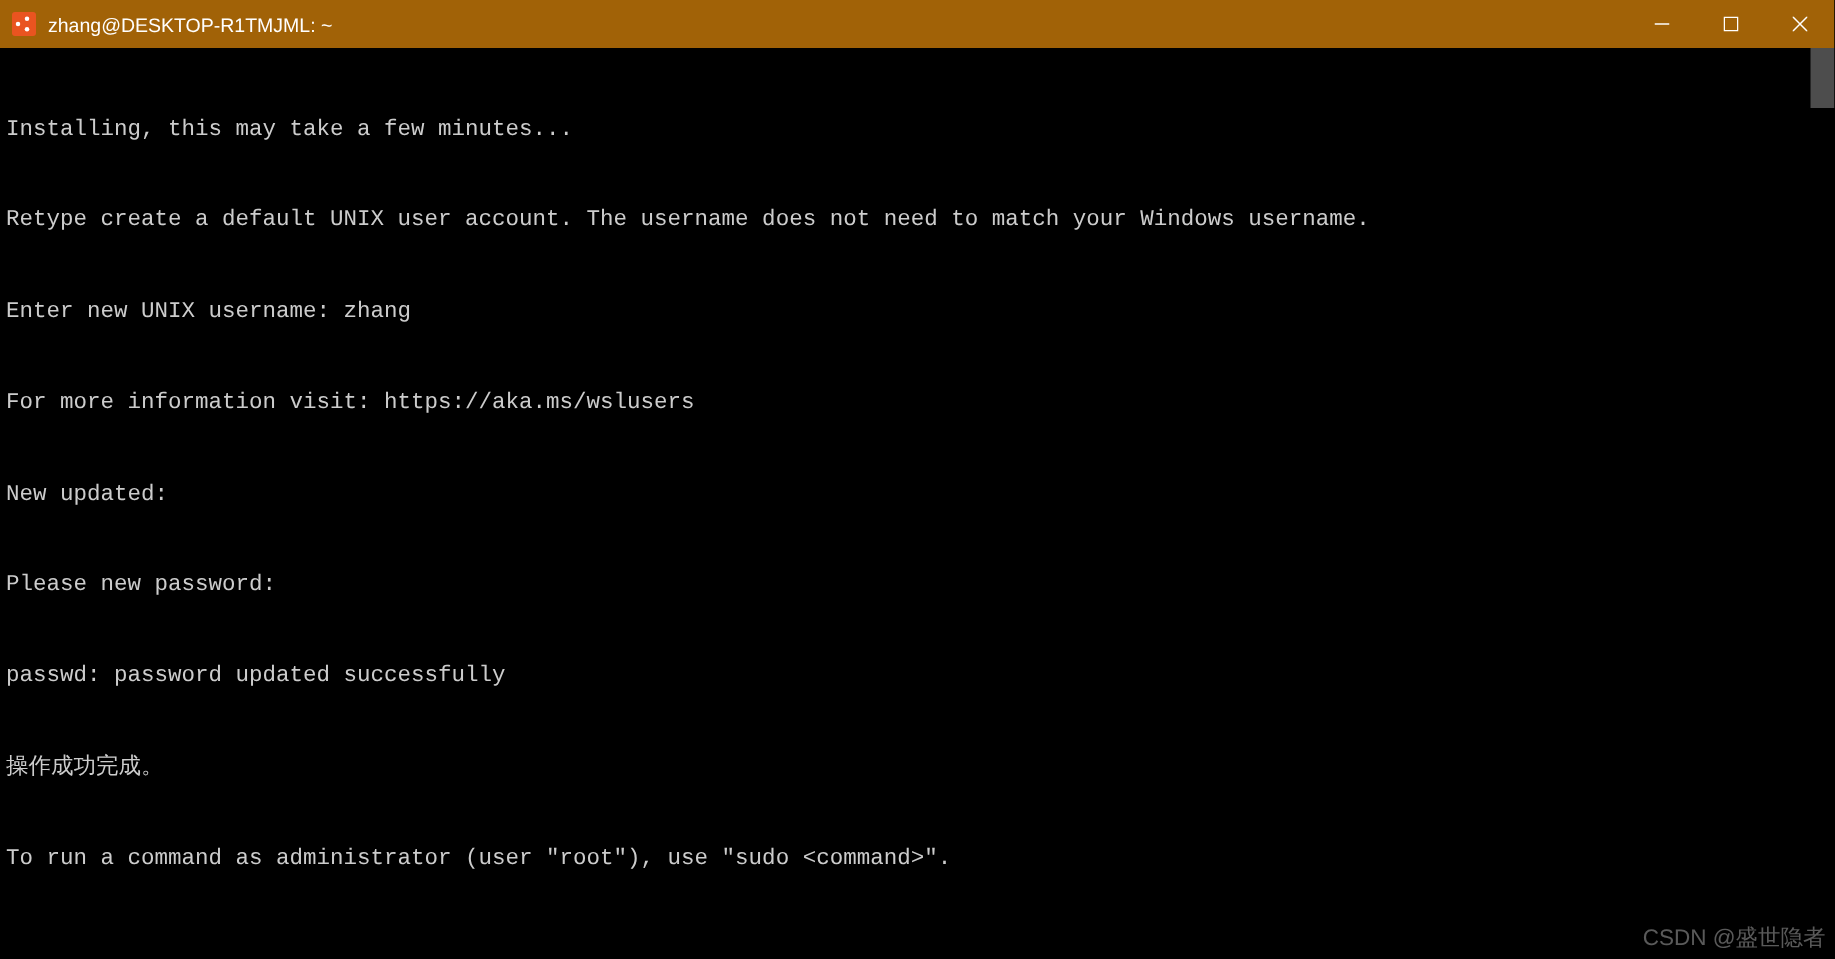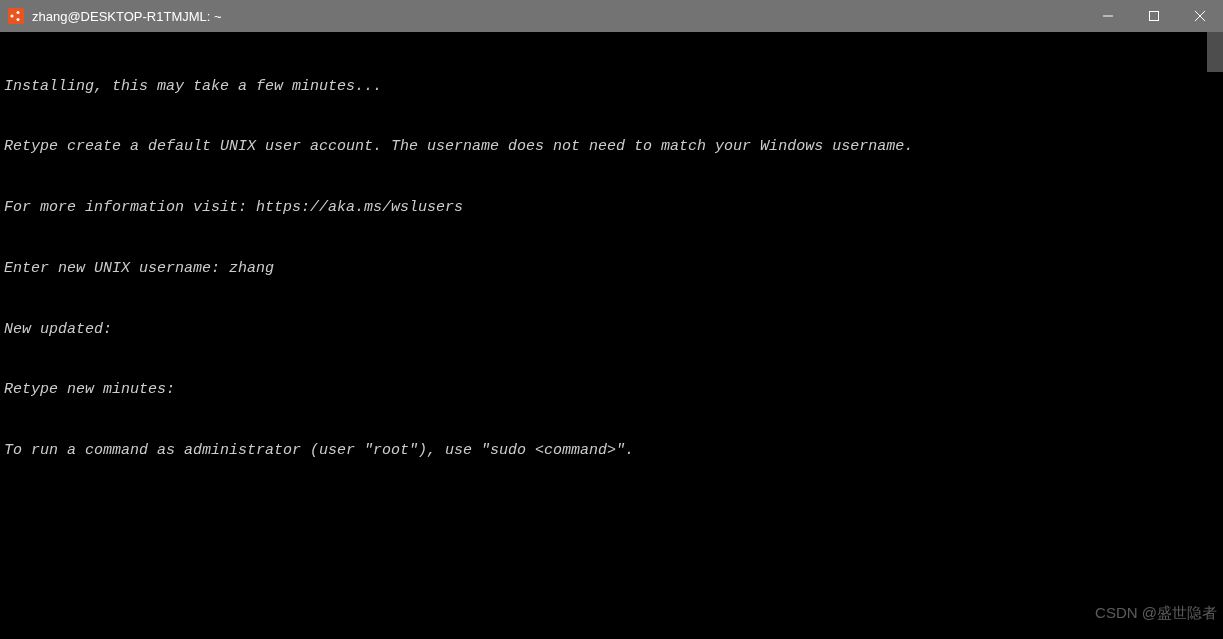--- a/index.html
+++ b/index.html
@@ -11,21 +11,21 @@
       width: 1223px;
       height: 639px;
       background: #000;
       font-family: "Consolas", "Courier New", monospace;
       font-size: 15px;
       overflow: hidden;
       position: relative;
     }
     .titlebar {
       height: 32px;
-      background: #737373;
+      background: #a16207;
       display: flex;
       align-items: center;
       justify-content: space-between;
       color: #fff;
       font-family: "Segoe UI", Arial, sans-serif;
       font-size: 13px;
       user-select: none;
     }
     .titlebar-left {
       display: flex;
@@ -63,42 +63,41 @@
       padding: 4px 4px 4px 4px;
       color: #cccccc;
       line-height: 1.35;
       white-space: pre;
       position: relative;
       height: calc(100% - 32px);
     }
     .line {
       white-space: pre-wrap;
       word-break: break-all;
-      font-style: italic;
     }
     .scrollbar {
       position: absolute;
       right: 0;
       top: 32px;
       width: 16px;
       height: calc(100% - 32px);
       background: #000;
     }
     .scrollbar-thumb {
       position: absolute;
       right: 0;
       top: 0;
       width: 16px;
       height: 40px;
       background: #4d4d4d;
     }
     .watermark {
       position: absolute;
       right: 6px;
-      bottom: 16px;
+      bottom: 4px;
       color: rgba(200,200,200,0.45);
       font-family: Arial, sans-serif;
       font-size: 15px;
       pointer-events: none;
       margin-top: 16px;
     }
   </style>
 </head>
 <body>
 
@@ -128,24 +127,26 @@
       <svg width="10" height="10" viewBox="0 0 10 10">
           <path d="M0 0 L10 10 M10 0 L0 10" stroke="#fff" stroke-width="1"></path>
         </svg>
     </div>
   </div>
 </div>
 
 <div class="terminal">
   <div class="line">Installing, this may take a few minutes...</div>
   <div class="line">Retype create a default UNIX user account. The username does not need to match your Windows username.</div>
+  <div class="line">Enter new UNIX username: zhang</div>
   <div class="line">For more information visit: https://aka.ms/wslusers</div>
-  <div class="line">Enter new UNIX username: zhang</div>
   <div class="line">New updated:</div>
-  <div class="line">Retype new minutes:</div>
+  <div class="line">Please new password:</div>
+  <div class="line">passwd: password updated successfully</div>
+  <div class="line">操作成功完成。</div>
   <div class="line">To run a command as administrator (user "root"), use "sudo &lt;command&gt;".</div>
   
   <div class="line"></div>
   
   <div class="line"></div>
   
   
   
   <div class="line"></div>
   <div class="line"></div>

